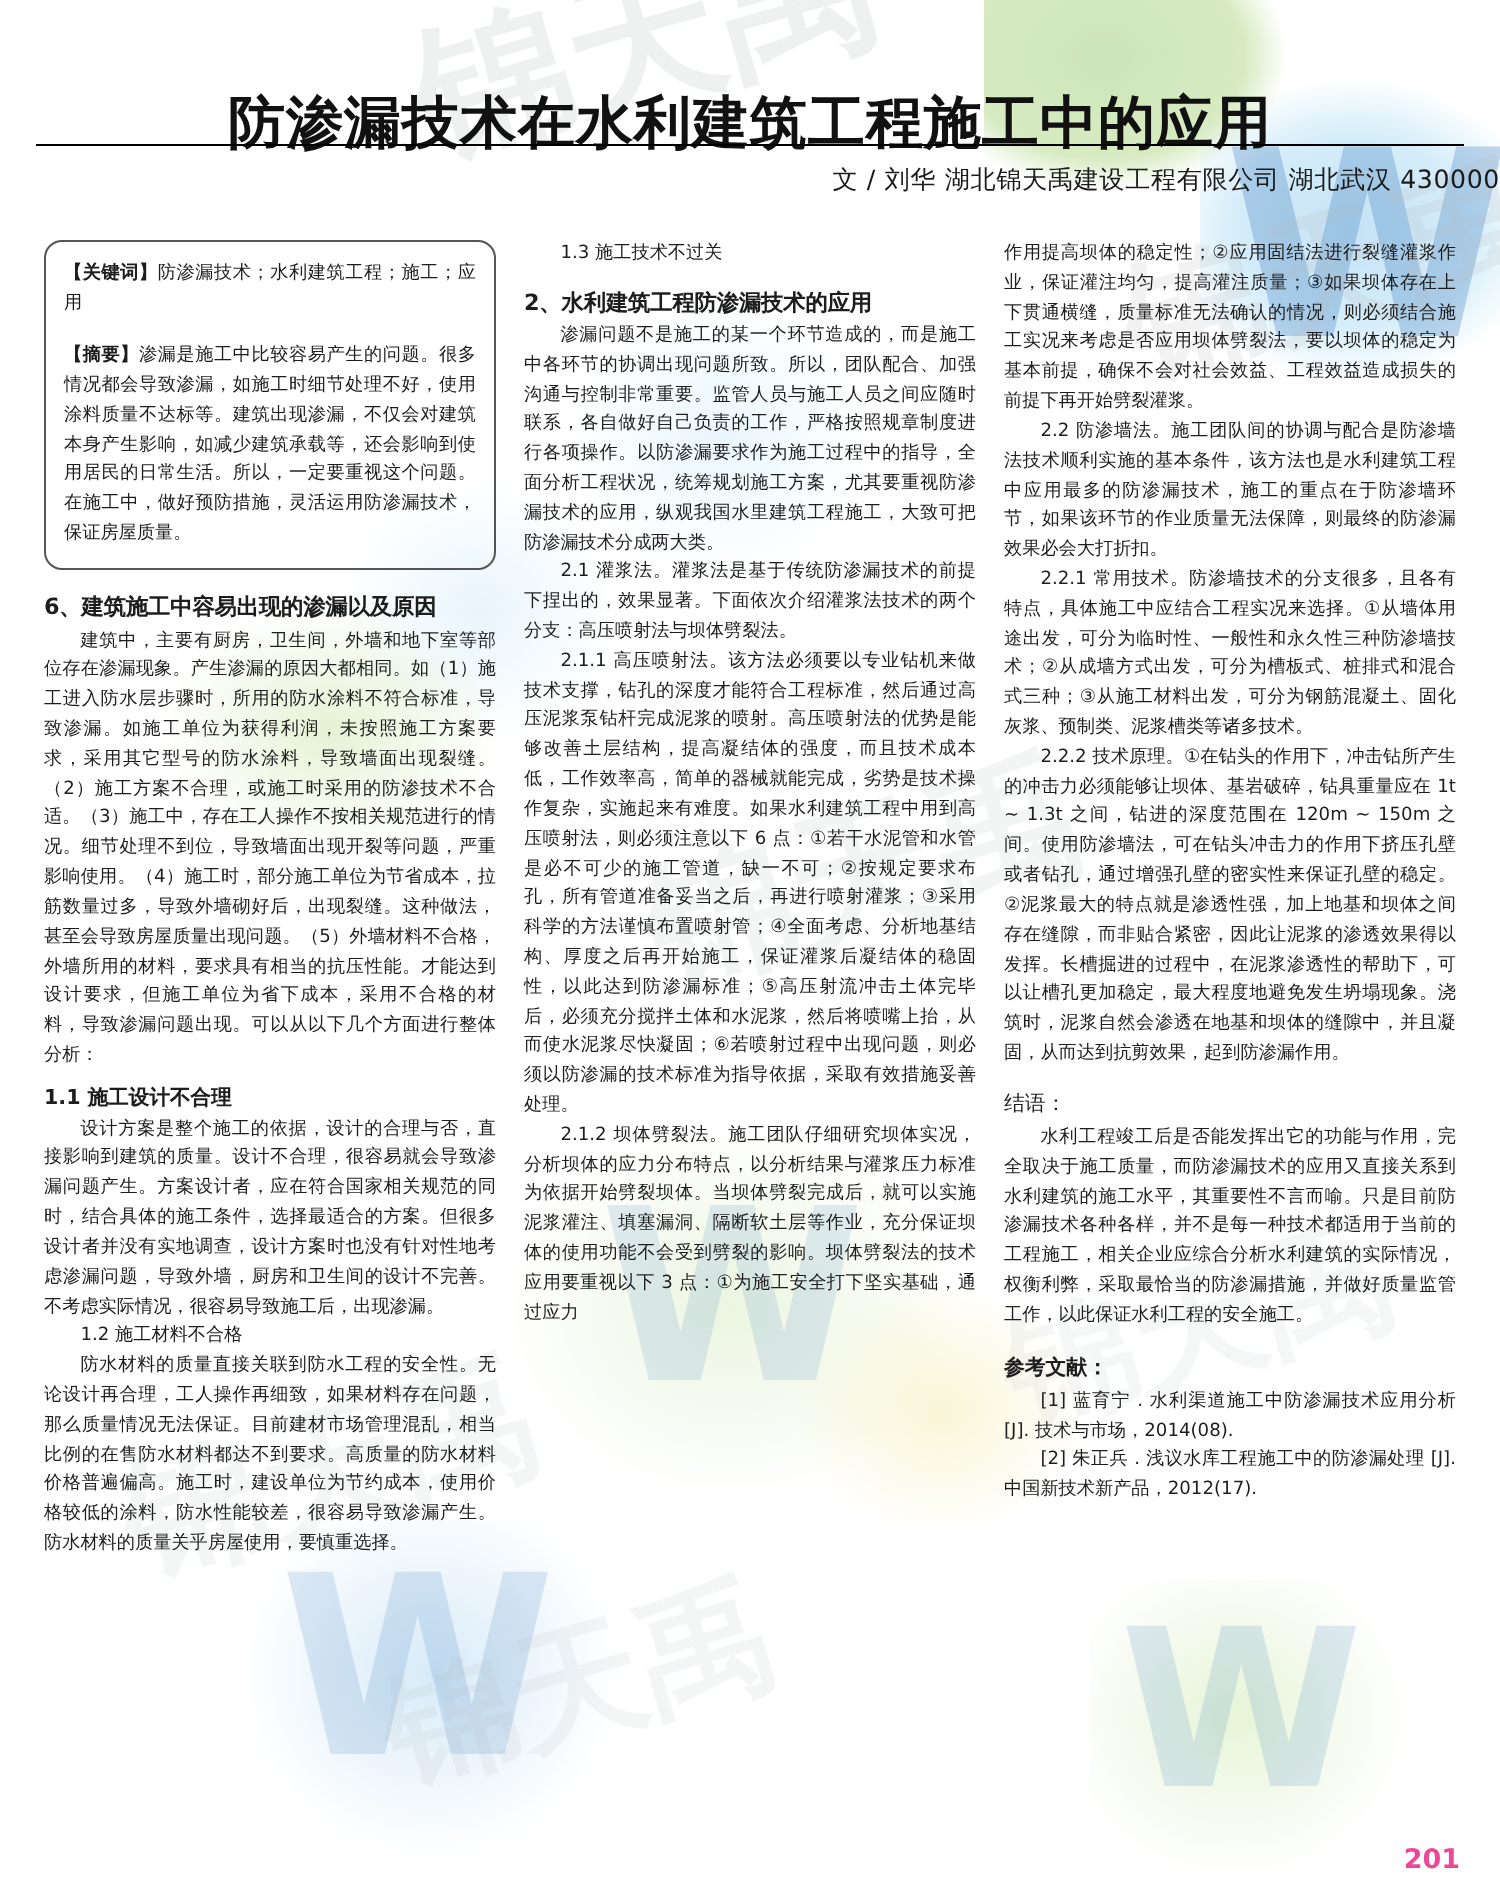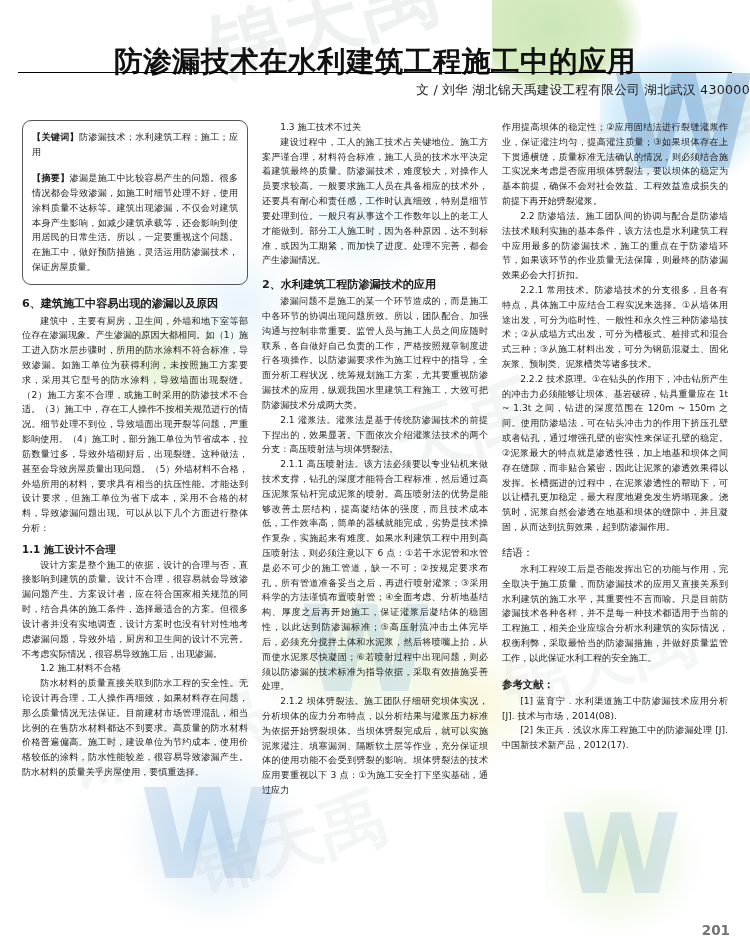--- a/index.html
+++ b/index.html
@@ -211,21 +211,21 @@
     font-weight: 700;
     margin: 11px 0 2px 0;
   }
 
   #page-number {
     position: absolute;
     right: 20px;
     bottom: 12px;
     font-size: 13.5px;
     font-weight: 700;
-    color: #737373;
+    color: #ec4899;
     font-family: "DejaVu Sans", sans-serif;
   }
 </style>
 </head>
 <body>
 
 <div id="watermark-layer">
   <div class="wm-shape wm-green-blob-1"></div>
   <div class="wm-shape wm-blue-blob-1"></div>
   <div class="wm-shape wm-blue-blob-3"></div>
@@ -270,21 +270,20 @@
       <h3 class="sub">1.1 施工设计不合理</h3>
       <p class="body">设计方案是整个施工的依据，设计的合理与否，直接影响到建筑的质量。设计不合理，很容易就会导致渗漏问题产生。方案设计者，应在符合国家相关规范的同时，结合具体的施工条件，选择最适合的方案。但很多设计者并没有实地调查，设计方案时也没有针对性地考虑渗漏问题，导致外墙，厨房和卫生间的设计不完善。不考虑实际情况，很容易导致施工后，出现渗漏。</p>
 
       <p class="body">1.2 施工材料不合格</p>
       <p class="body">防水材料的质量直接关联到防水工程的安全性。无论设计再合理，工人操作再细致，如果材料存在问题，那么质量情况无法保证。目前建材市场管理混乱，相当比例的在售防水材料都达不到要求。高质量的防水材料价格普遍偏高。施工时，建设单位为节约成本，使用价格较低的涂料，防水性能较差，很容易导致渗漏产生。防水材料的质量关乎房屋使用，要慎重选择。</p>
     </div>
 
     <div class="col">
 
       <p class="body">1.3 施工技术不过关</p>
-      <p class="body">建设过程中，工人的施工技术占关键地位。施工方案严谨合理，材料符合标准，施工人员的技术水平决定着建筑最终的质量。防渗漏技术，难度较大，对操作人员要求较高。一般要求施工人员在具备相应的技术外，还要具有耐心和责任感，工作时认真细致，特别是细节要处理到位。一般只有从事这个工作数年以上的老工人才能做到。部分工人施工时，因为各种原因，达不到标准，或因为工期紧，而加快了进度。处理不完善，都会产生渗漏情况。</p>
 
       <h2 class="sec">2、水利建筑工程防渗漏技术的应用</h2>
       <p class="body">渗漏问题不是施工的某一个环节造成的，而是施工中各环节的协调出现问题所致。所以，团队配合、加强沟通与控制非常重要。监管人员与施工人员之间应随时联系，各自做好自己负责的工作，严格按照规章制度进行各项操作。以防渗漏要求作为施工过程中的指导，全面分析工程状况，统筹规划施工方案，尤其要重视防渗漏技术的应用，纵观我国水里建筑工程施工，大致可把防渗漏技术分成两大类。</p>
 
       <p class="body">2.1 灌浆法。灌浆法是基于传统防渗漏技术的前提下捏出的，效果显著。下面依次介绍灌浆法技术的两个分支：高压喷射法与坝体劈裂法。</p>
       <p class="body">2.1.1 高压喷射法。该方法必须要以专业钻机来做技术支撑，钻孔的深度才能符合工程标准，然后通过高压泥浆泵钻杆完成泥浆的喷射。高压喷射法的优势是能够改善土层结构，提高凝结体的强度，而且技术成本低，工作效率高，简单的器械就能完成，劣势是技术操作复杂，实施起来有难度。如果水利建筑工程中用到高压喷射法，则必须注意以下 6 点：①若干水泥管和水管是必不可少的施工管道，缺一不可；②按规定要求布孔，所有管道准备妥当之后，再进行喷射灌浆；③采用科学的方法谨慎布置喷射管；④全面考虑、分析地基结构、厚度之后再开始施工，保证灌浆后凝结体的稳固性，以此达到防渗漏标准；⑤高压射流冲击土体完毕后，必须充分搅拌土体和水泥浆，然后将喷嘴上抬，从而使水泥浆尽快凝固；⑥若喷射过程中出现问题，则必须以防渗漏的技术标准为指导依据，采取有效措施妥善处理。</p>
       <p class="body">2.1.2 坝体劈裂法。施工团队仔细研究坝体实况，分析坝体的应力分布特点，以分析结果与灌浆压力标准为依据开始劈裂坝体。当坝体劈裂完成后，就可以实施泥浆灌注、填塞漏洞、隔断软土层等作业，充分保证坝体的使用功能不会受到劈裂的影响。坝体劈裂法的技术应用要重视以下 3 点：①为施工安全打下坚实基础，通过应力</p>
     </div>
 
     <div class="col">

